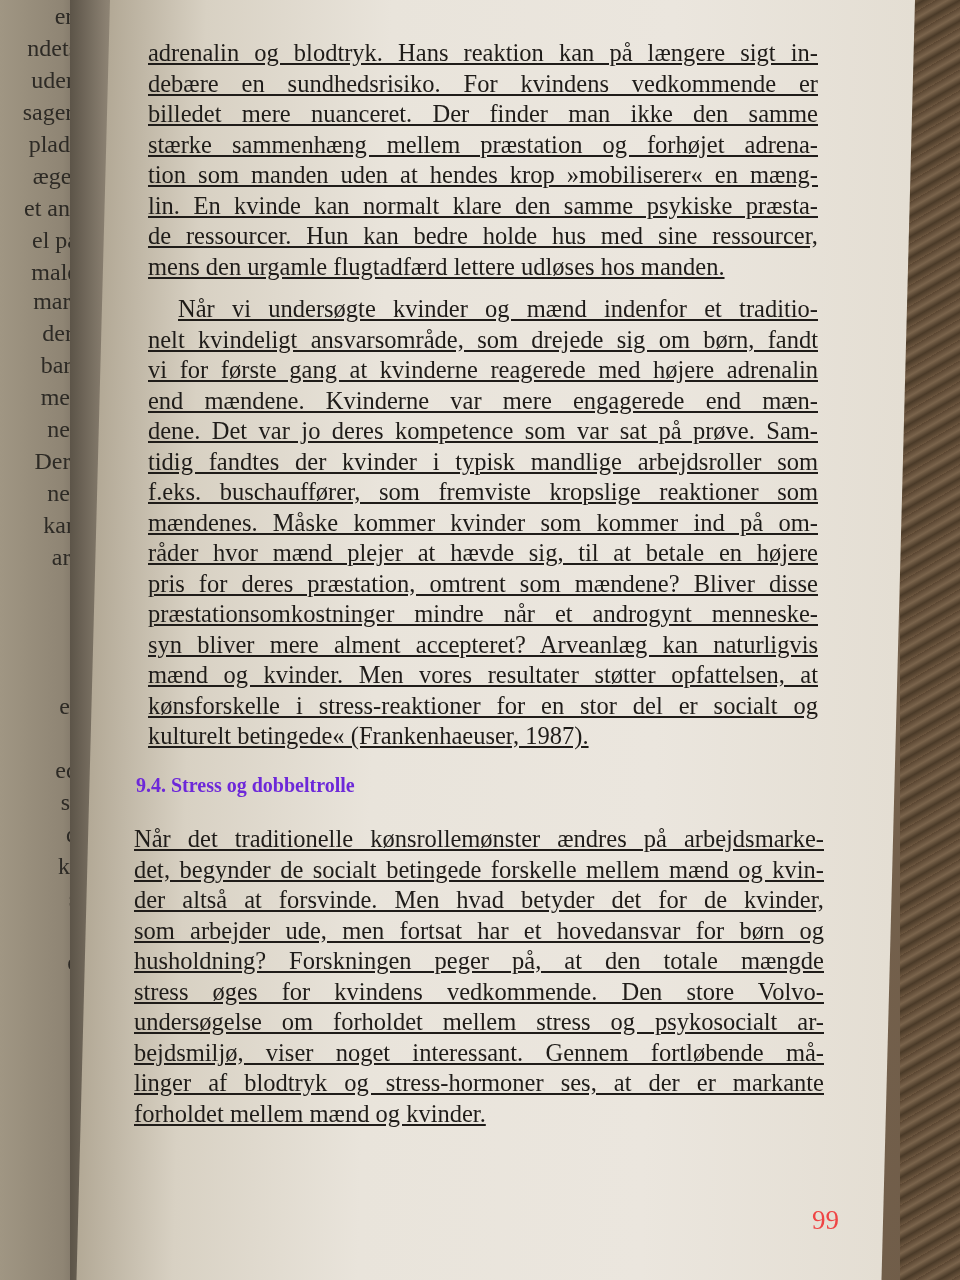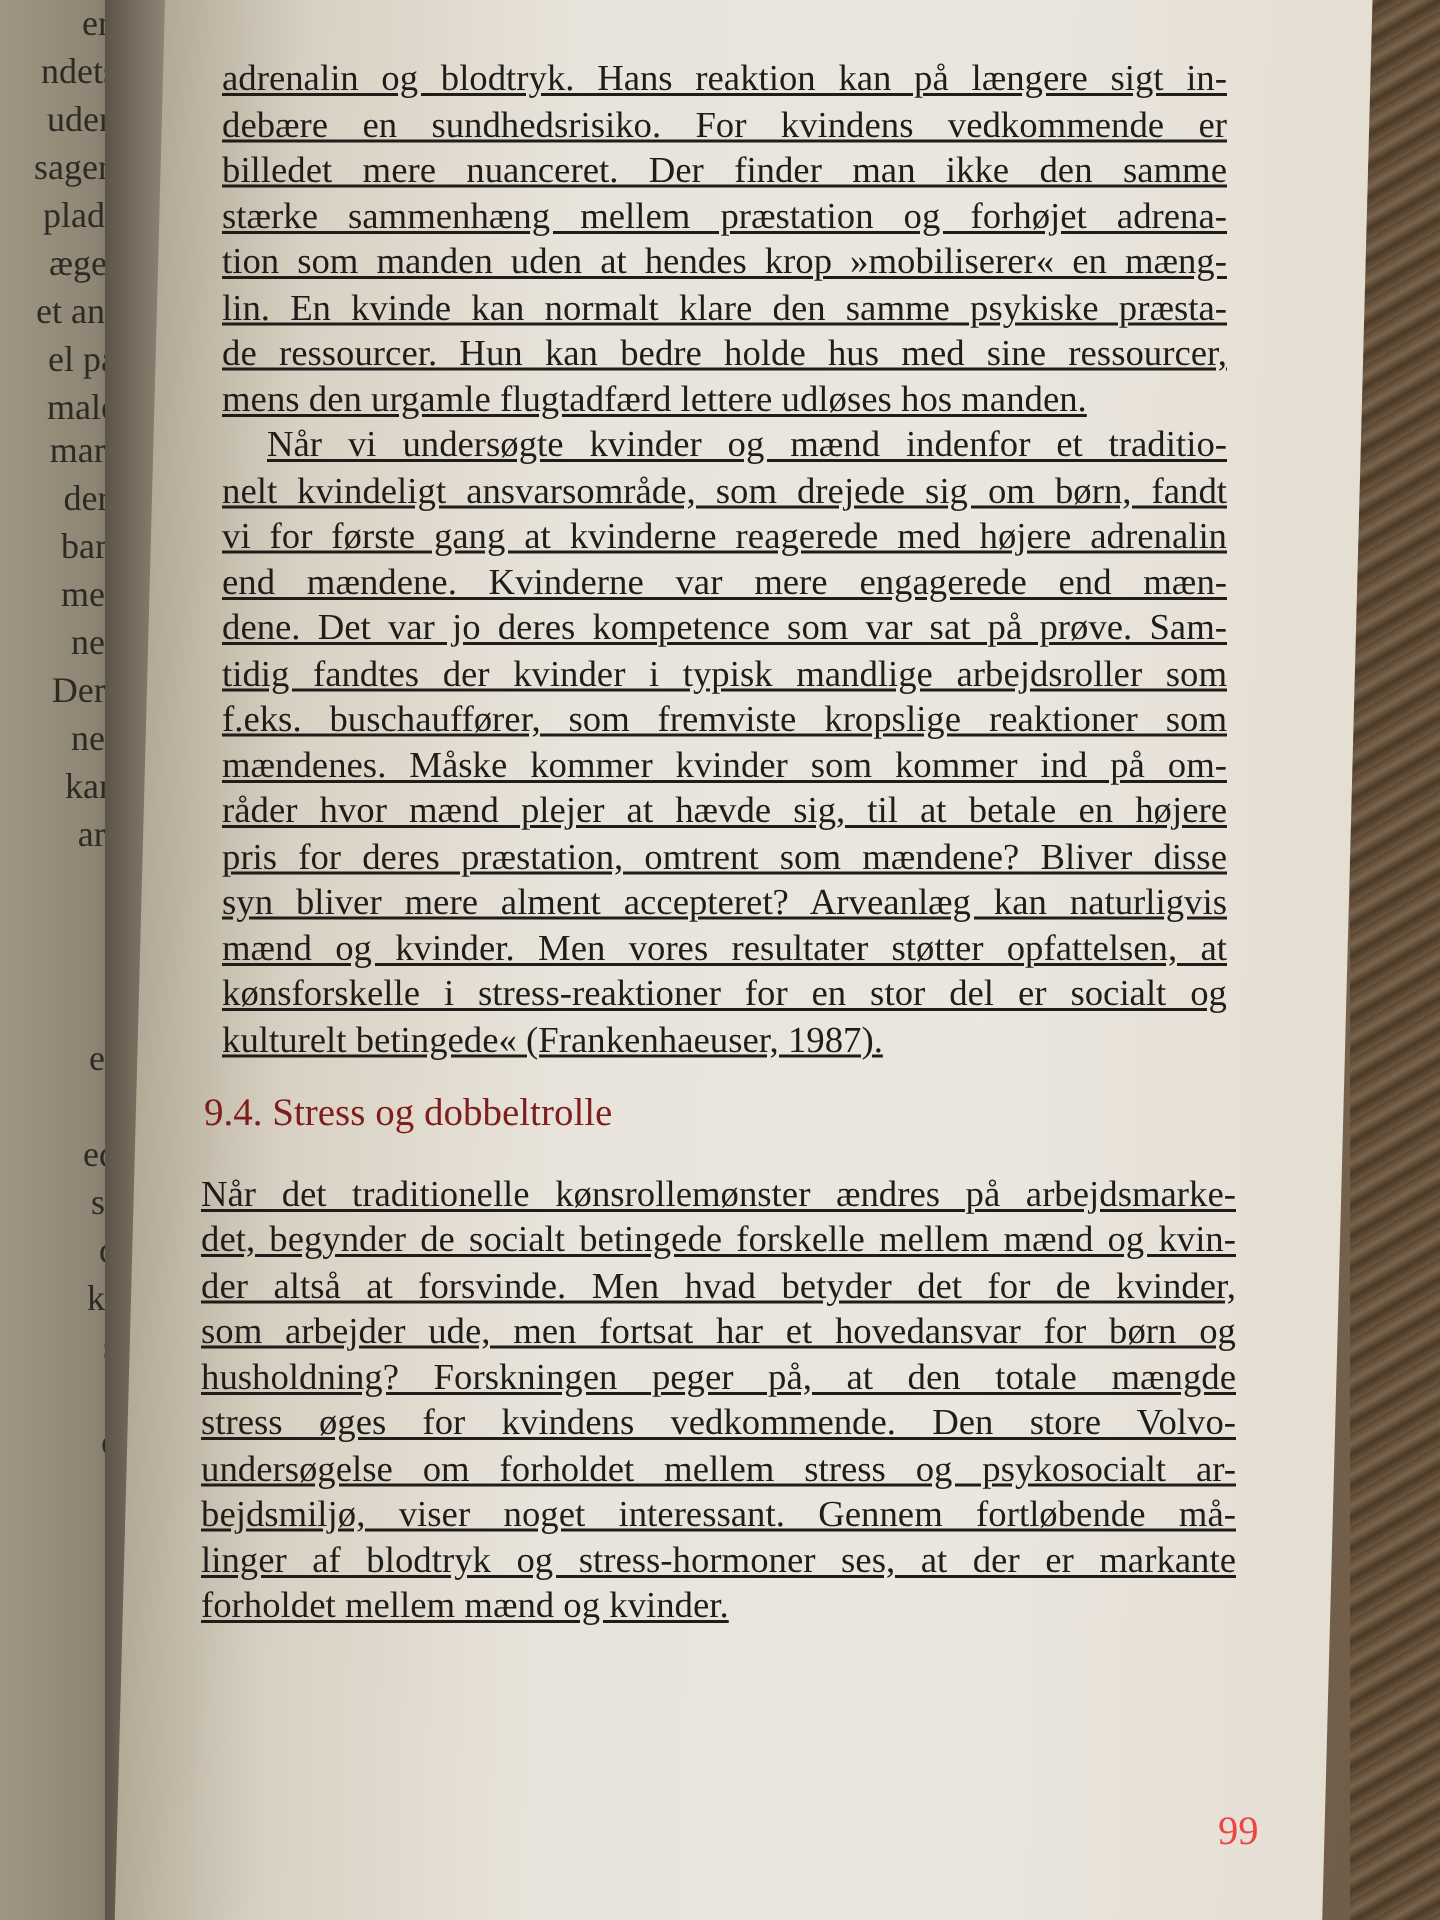--- a/index.html
+++ b/index.html
@@ -31,23 +31,23 @@
     transform: skewX(-1.5deg);
     transform-origin: top left;
   }
   .text-block {
     position: absolute; left: 148px; top: 38px; width: 670px;
     color: #1f1c19; font-size: 24.5px; line-height: 30.5px;
   }
   .para { margin: 0; text-align: justify; text-decoration: underline; }
   .para .ln { display: block; text-align: justify; text-align-last: justify; white-space: nowrap; }
   .para .ln.last { text-align-last: left; }
-  .indent { text-indent: 30px; }
+  .indent { text-indent: 30px; margin-top: 12px; }
   .heading {
-    margin: 18px 0 4px -12px; font-size: 26px; font-weight: normal; color: #7f1d1d;
+    margin: 18px 0 4px -12px; font-size: 20px; font-weight: bold; color: #6d28d9;
   }
   .section-text { margin-left: -14px; width: 690px; margin-top: 24px; }
   .page-number {
     position: absolute; left: 812px; top: 1205px; font-size: 27px; color: #ef4444;
   }
 </style>
 </head>
 <body>
 
 <div class="wood"></div>
@@ -106,20 +106,21 @@
     <span class="ln indent">Når vi undersøgte kvinder og mænd indenfor et traditio-</span>
     <span class="ln">nelt kvindeligt ansvarsområde, som drejede sig om børn, fandt</span>
     <span class="ln">vi for første gang at kvinderne reagerede med højere adrenalin</span>
     <span class="ln">end mændene. Kvinderne var mere engagerede end mæn-</span>
     <span class="ln">dene. Det var jo deres kompetence som var sat på prøve. Sam-</span>
     <span class="ln">tidig fandtes der kvinder i typisk mandlige arbejdsroller som</span>
     <span class="ln">f.eks. buschauffører, som fremviste kropslige reaktioner som</span>
     <span class="ln">mændenes. Måske kommer kvinder som kommer ind på om-</span>
     <span class="ln">råder hvor mænd plejer at hævde sig, til at betale en højere</span>
     <span class="ln">pris for deres præstation, omtrent som mændene? Bliver disse</span>
+    <span class="ln">præstationsomkostninger mindre når et androgynt menneske-</span>
     <span class="ln">syn bliver mere alment accepteret? Arveanlæg kan naturligvis</span>
     <span class="ln">mænd og kvinder. Men vores resultater støtter opfattelsen, at</span>
     <span class="ln">kønsforskelle i stress-reaktioner for en stor del er socialt og</span>
     <span class="ln last">kulturelt betingede« (Frankenhaeuser, 1987).</span>
   </div>
 
   <div class="heading">9.4. Stress og dobbeltrolle</div>
 
   <div class="para section-text">
     <span class="ln">Når det traditionelle kønsrollemønster ændres på arbejdsmarke-</span>

